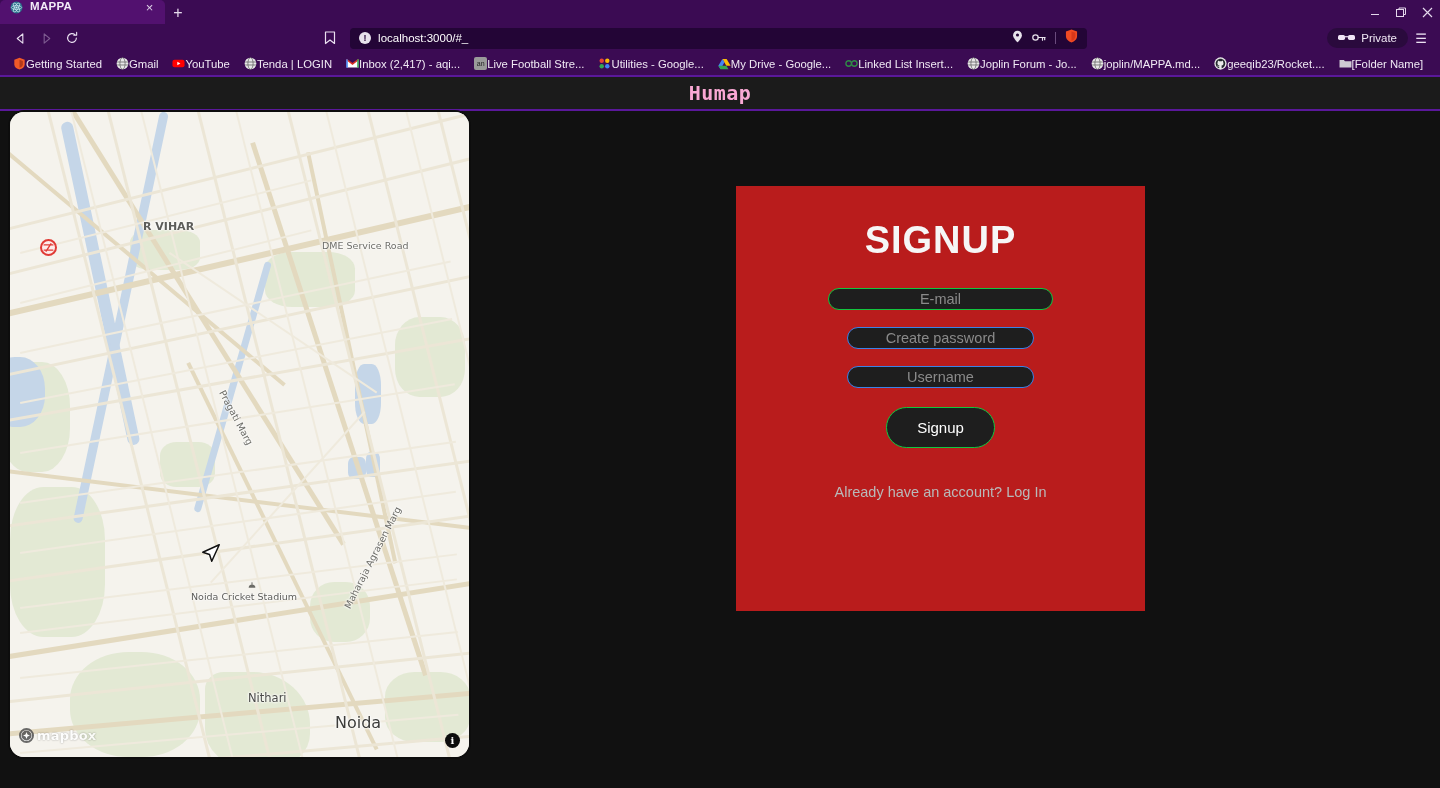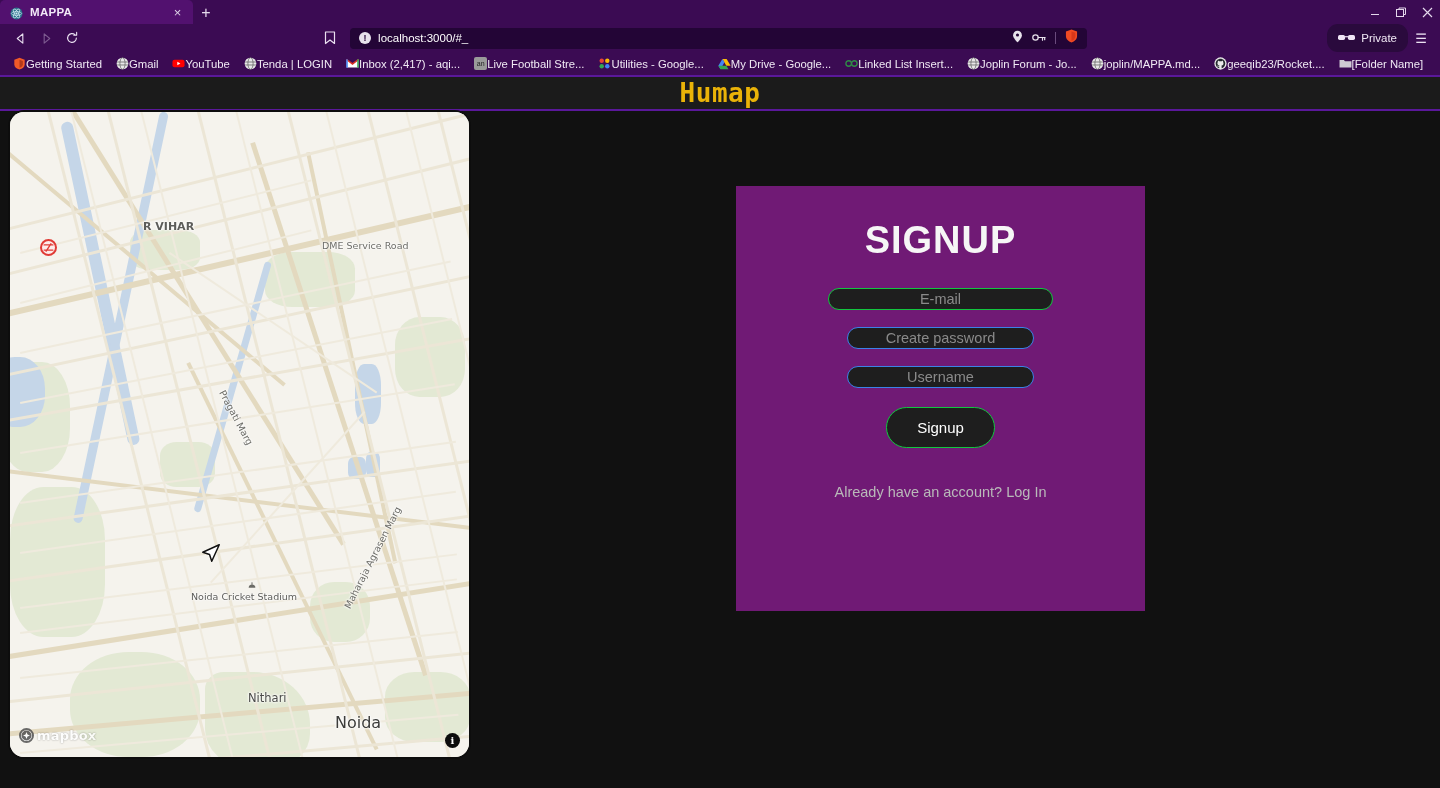--- a/index.html
+++ b/index.html
@@ -11,22 +11,22 @@
   }
 
   
   .browser { width: 1440px; height: 788px; display: flex; flex-direction: column; }
 
   .tabstrip {
     height: 24px; background: #3b0b53; display: flex; align-items: flex-end;
     position: relative; flex: none;
   }
   .tab {
-    height: 24px; width: 193px; background: #52116f;
-    display: flex; align-items: center; gap: 7px;
+    height: 24px; width: 165px; background: #52116f;
+    display: flex; align-items: flex-start; gap: 7px;
     padding: 0 8px 0 10px; border-radius: 5px 5px 0 0; position: relative;
   }
   .tab-favicon { width: 13px; height: 13px; flex: none; position: relative; }
   .tab-title {
     font-size: 11.5px; color: #f2eaf7; font-weight: 700; letter-spacing: .3px;
     white-space: nowrap; overflow: hidden; text-overflow: ellipsis; flex: 1;
   }
   .tab-close {
     width: 15px; height: 15px; flex: none; color: #ddd2e6; font-size: 13px;
     display: flex; align-items: center; justify-content: center; line-height: 1;
@@ -62,21 +62,21 @@
     width: 12px; height: 12px; border-radius: 50%; background: #e8e3ec;
     color: #230536; font-size: 9px; font-weight: 700; display: flex;
     align-items: center; justify-content: center; flex: none; line-height: 1;
   }
   .url-text { font-size: 11.5px; color: #ffffff; white-space: nowrap; }
   .urlbar-right {
     margin-left: auto; display: flex; align-items: center; gap: 9px;
   }
   .sep { width: 1px; height: 12px; background: #6a4b7d; }
   .private-pill {
-    height: 28px; background: #2a0a3d; border-radius: 11px; display: flex;
+    height: 20px; background: #2a0a3d; border-radius: 11px; display: flex;
     align-items: center; gap: 6px; padding: 0 11px; color: #f0e8f5; font-size: 11.5px;
   }
   .menu-btn { width: 22px; height: 22px; display: flex; align-items: center;
     justify-content: center; color: #ece2f2; font-size: 13px; }
 
   .bookmarks {
     height: 23px; background: #3b0b53; display: flex; align-items: center;
     gap: 0; padding: 0 6px; flex: none; overflow: hidden;
   }
   .bm {
@@ -89,22 +89,22 @@
 
   
   .page { flex: 1; background: #111111; display: flex; flex-direction: column; position: relative; }
 
   .app-header {
     height: 36px; background: #1b1b1b; border-bottom: 2px solid #5a189a;
     border-top: 2px solid #5a189a;
     display: flex; align-items: center; justify-content: center; flex: none;
   }
   .app-title {
-    font-family: "DejaVu Sans Mono", monospace; font-size: 26px; font-weight: 700;
-    color: #eab308; letter-spacing: .5px;
+    font-family: "DejaVu Sans Mono", monospace; font-size: 20px; font-weight: 700;
+    color: #f9a8d4; letter-spacing: .5px;
   }
 
   .content { flex: 1; position: relative; }
 
   
   .map-panel {
     position: absolute; left: 10px; top: 1px; width: 459px; height: 645px;
     border-radius: 14px; overflow: hidden; background: #f4f2ec;
     box-shadow: 0 0 0 2px #0d0d0d;
   }
@@ -147,21 +147,21 @@
   .map-info {
     position: absolute; right: 9px; bottom: 9px; width: 15px; height: 15px;
     border-radius: 50%; background: #0c0c0c; color: #fff; font-size: 10px;
     font-weight: 700; display: flex; align-items: center; justify-content: center;
     font-family: "DejaVu Serif", serif; line-height: 1;
   }
 
   
   .signup-card {
     position: absolute; left: 736px; top: 75px; width: 409px; height: 425px;
-    background: #701a75; display: flex; flex-direction: column; align-items: center;
+    background: #b91c1c; display: flex; flex-direction: column; align-items: center;
     padding-top: 33px;
   }
   .signup-title {
     font-size: 38px; font-weight: 700; color: #f6f6f6; letter-spacing: 1px;
   }
   .signup-sub {
     margin-top: 14px; width: 330px; text-align: center; font-size: 14.5px;
     color: #b9b9b9; line-height: 1.6;
   }
   .field {

